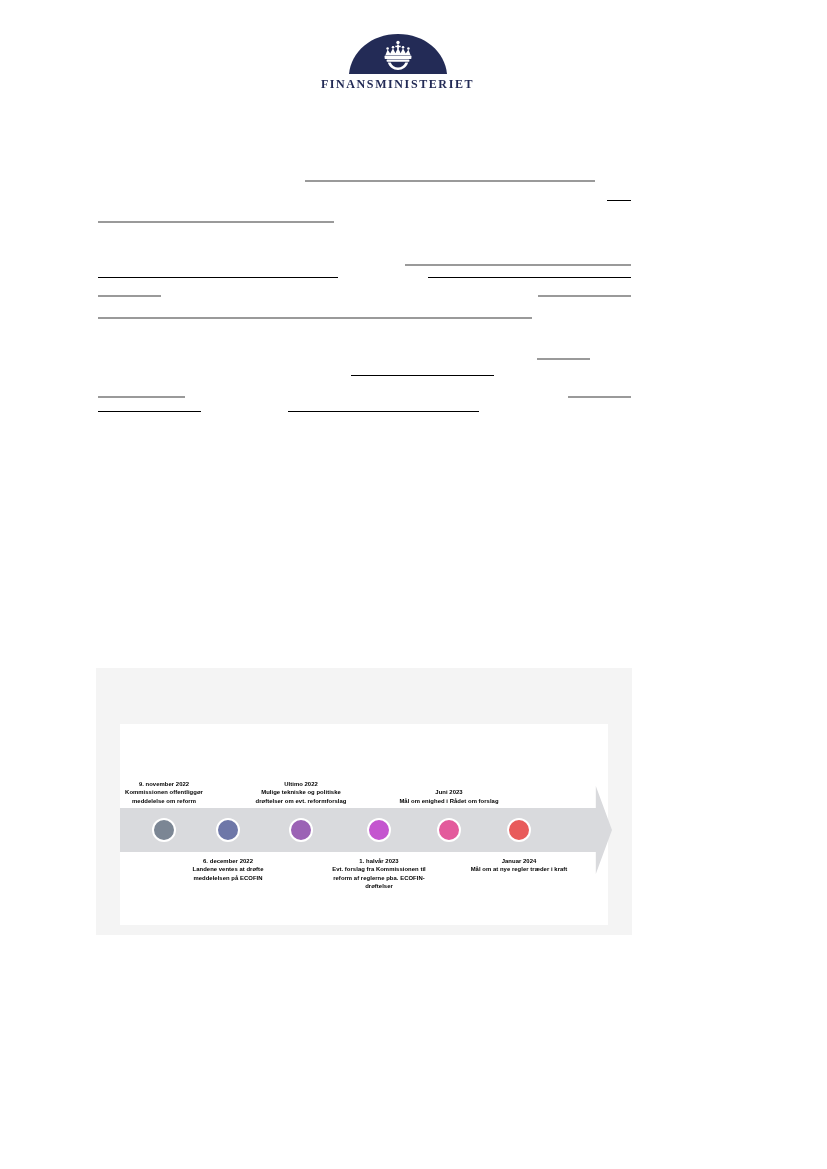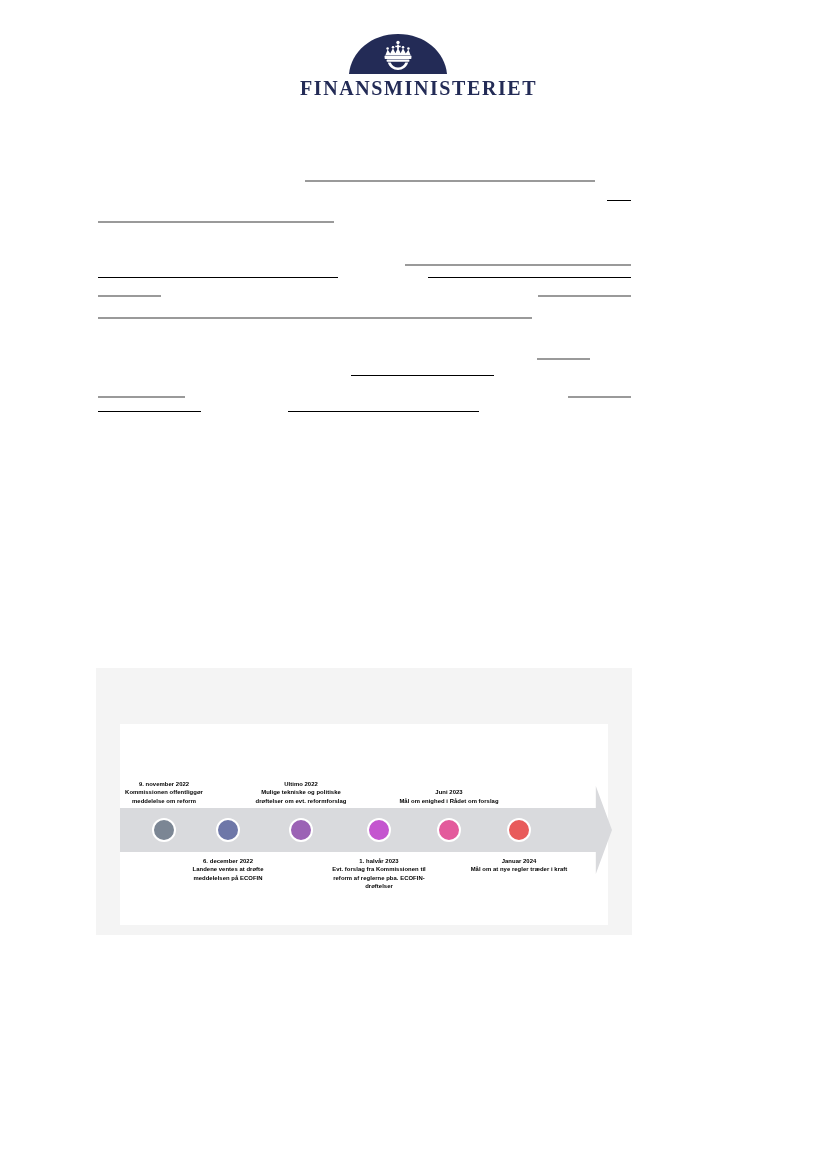--- a/index.html
+++ b/index.html
@@ -25,21 +25,21 @@
   }
   .logo-crown {
     display: block;
     margin: 0 auto;
   }
   .logo-wordmark {
     display: block;
     margin-top: 3px;
     color: #232b56;
     font-family: "Liberation Serif", serif;
-    font-size: 20px;
+    font-size: 12px;
     font-weight: bold;
     letter-spacing: 1.6px;
   }
 
   
   .rule {
     position: absolute;
     height: 2px;
   }
   .rule.gray  { background: #9a9a9a; height: 2.4px; }

